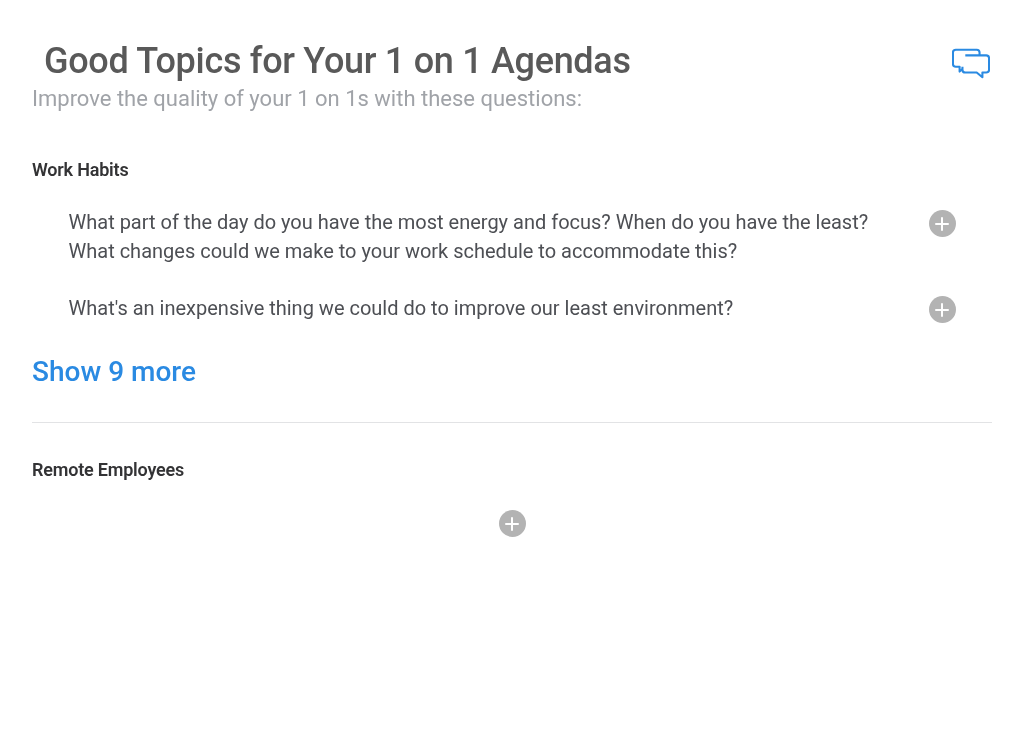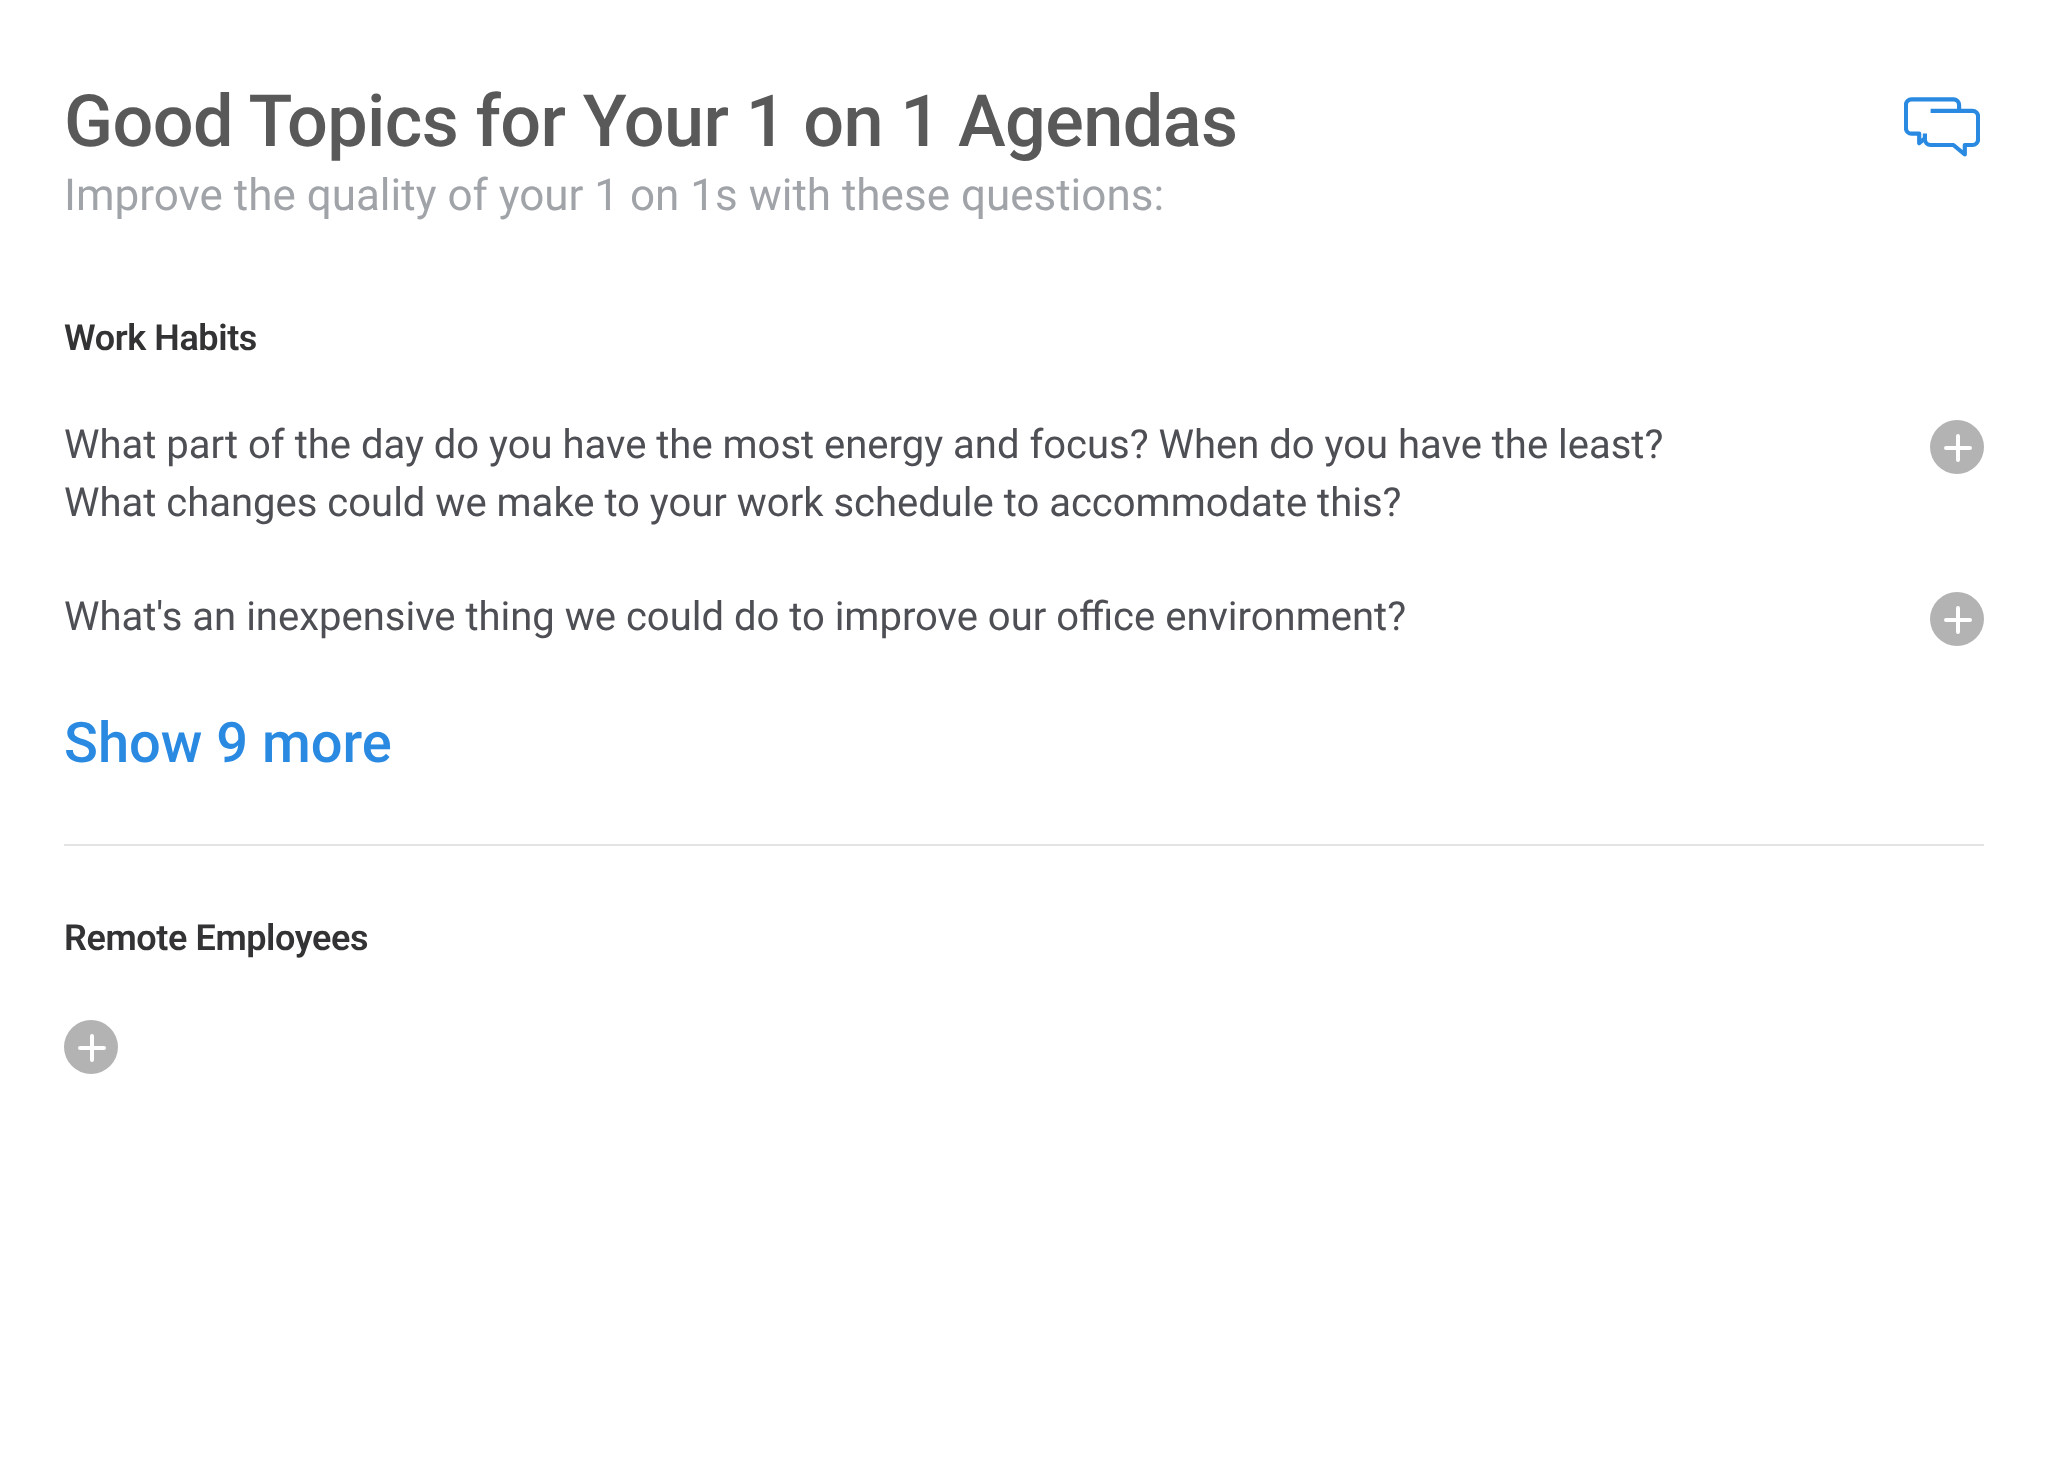--- a/index.html
+++ b/index.html
@@ -12,20 +12,21 @@
       background: #ffffff;
       width: 1024px;
       padding: 40px 32px;
       color: #555;
     }
     .header-row {
       display: flex;
       justify-content: space-between;
       align-items: flex-start;
       margin-bottom: 4px;
+      margin-left: 12px;
     }
     .page-title {
       font-size: 36px;
       font-weight: 500;
       color: #595959;
       letter-spacing: -0.3px;
     }
     .page-subtitle {
       font-size: 22px;
       font-weight: 400;
@@ -46,21 +47,21 @@
     }
     .section-title {
       font-size: 18px;
       font-weight: 600;
       color: #333335;
       margin-bottom: 28px;
       letter-spacing: -0.2px;
     }
     .question-row {
       display: flex;
-      justify-content: space-between;
+      justify-content: center;
       align-items: flex-start;
       margin-bottom: 28px;
       gap: 40px;
     }
     .question-text {
       font-size: 20px;
       line-height: 1.45;
       color: #4d4f54;
       flex: 1;
       max-width: 820px;
@@ -124,21 +125,21 @@
     <button class="add-btn">
       <span>
         <svg viewBox="0 0 14 14">
             <path d="M7 1 v12 M1 7 h12" stroke="#ffffff" stroke-width="2" stroke-linecap="round"></path>
           </svg>
       </span>
     </button>
   </div>
 
   <div class="question-row">
-    <div class="question-text">What's an inexpensive thing we could do to improve our office environment?</div>
+    <div class="question-text">What's an inexpensive thing we could do to improve our least environment?</div>
     <button class="add-btn">
       <span>
         <svg viewBox="0 0 14 14">
             <path d="M7 1 v12 M1 7 h12" stroke="#ffffff" stroke-width="2" stroke-linecap="round"></path>
           </svg>
       </span>
     </button>
   </div>
 
   <a class="show-more">Show 9 more</a>

